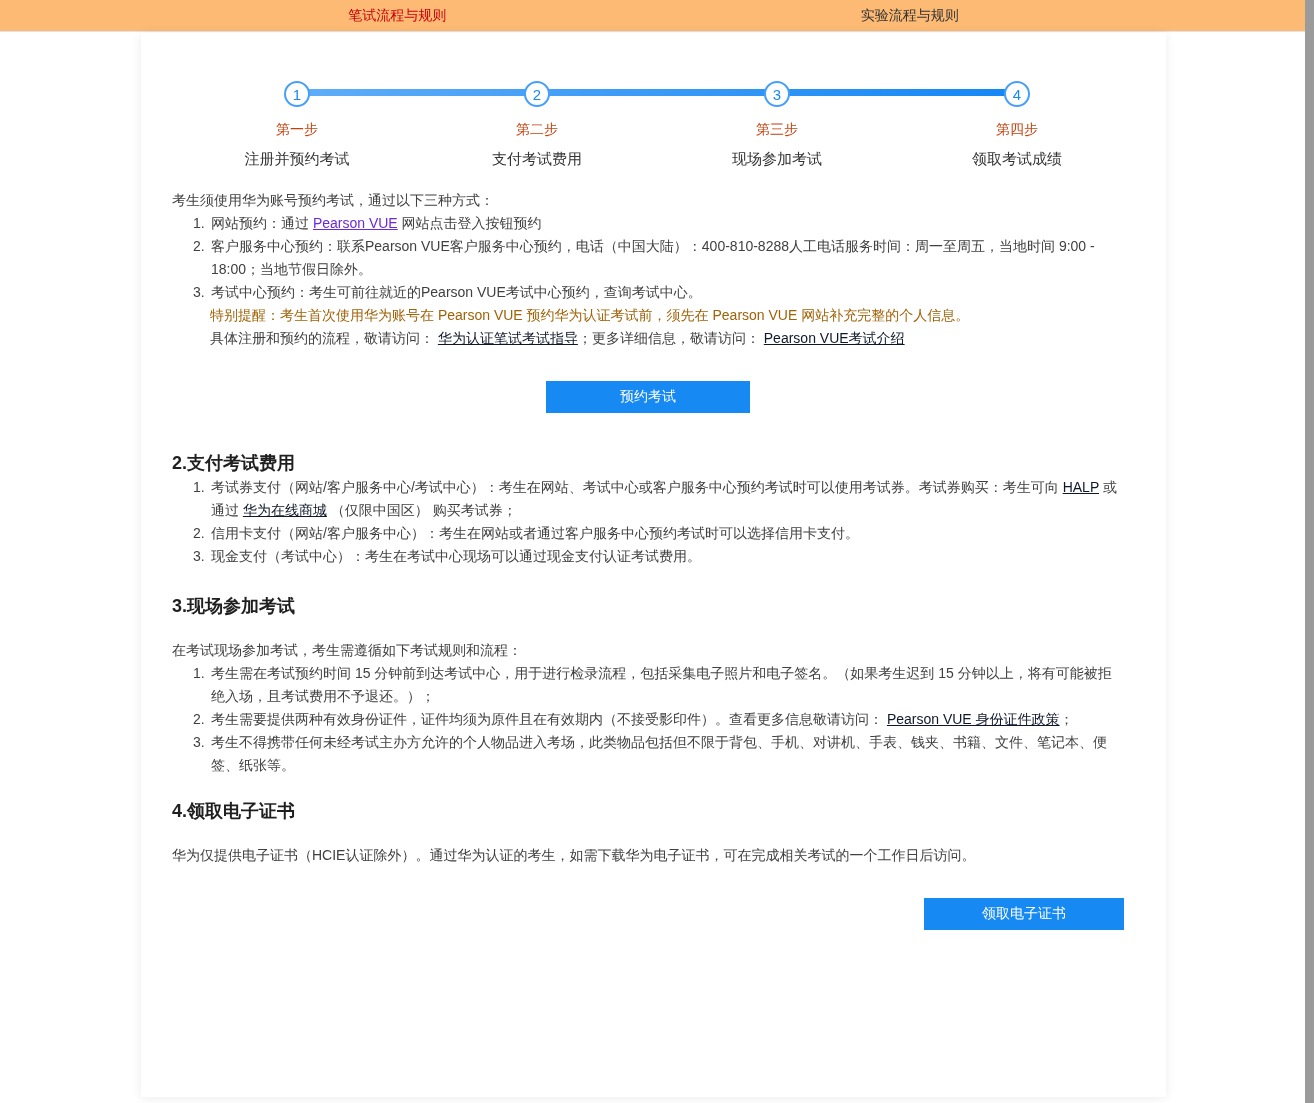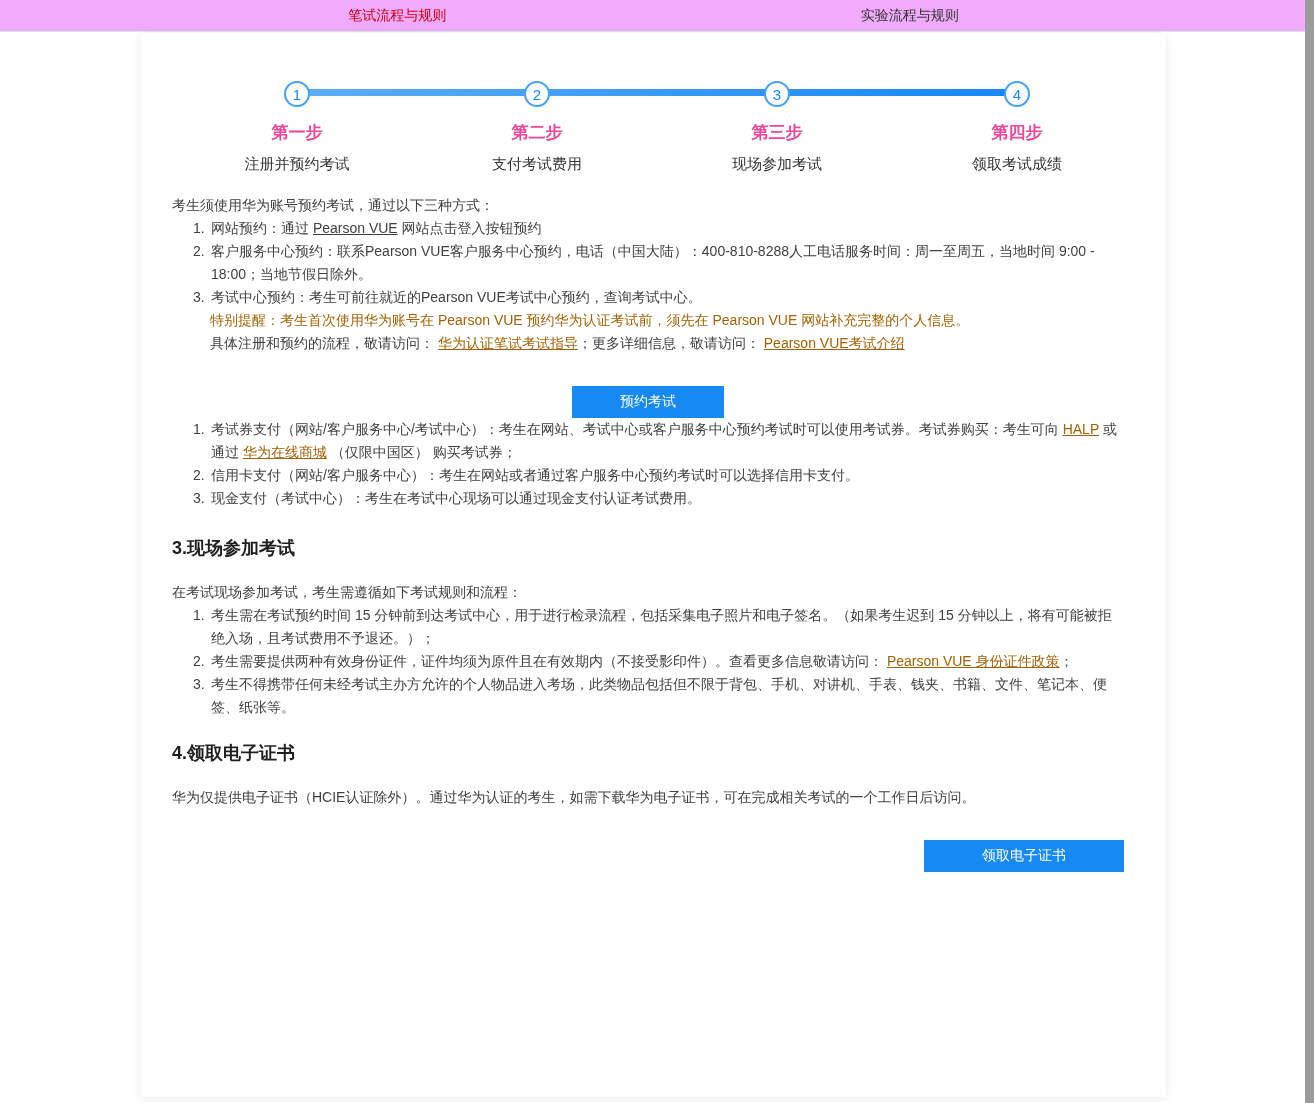--- a/index.html
+++ b/index.html
@@ -6,21 +6,21 @@
   html,body { width:1314px; height:1103px; }
   body {
     position: relative;
     background: #ffffff;
     font-family: "Liberation Sans", "DejaVu Sans", sans-serif;
     overflow: hidden;
   }
   
   .tabbar {
     position: absolute; top:0; left:0; right:9px; height:32px;
-    background:#f0abfc; border-bottom:1px solid #e2e3e5;
+    background:#fdba74; border-bottom:1px solid #e2e3e5;
   }
   .tabbar-inner { width:1025px; margin-left:141px; height:100%; display:flex; }
   .tab {
     flex:1; display:flex; align-items:center; justify-content:center;
     font-size:14px; color:#333; cursor:pointer;
   }
   .tab.active { color:#c7000b; }
   
   .scrollbar {
     position:absolute; top:0; right:0; width:9px; height:1103px;
@@ -38,49 +38,49 @@
     position:absolute; top:56px; left:156px; width:720px; height:7px;
     border-radius:4px; background:linear-gradient(90deg,#5fadf9,#1487f5);
   }
   .steps { position:relative; display:flex; padding:0 29px 0 36px; }
   .step { width:240px; display:flex; flex-direction:column; align-items:center; }
   .step-circle {
     width:26px; height:26px; border:2px solid #46a0f8; border-radius:50%;
     background:#fff; color:#1789f3; font-size:15px;
     display:flex; align-items:center; justify-content:center; z-index:1;
   }
-  .step-label { margin-top:14px; font-size:17px; color:#ec4899;font-weight:bold; }
+  .step-label { margin-top:14px; font-size:14px; color:#c2410c; }
   .step-title { margin-top:11px; font-size:15px; color:#333; }
   
   .content { padding:0 42px 0 31px; color:#404040; font-size:14px; }
   .sec-heading {
     font-size:18px; font-weight:bold; color:#1f1f1f; line-height:25px;
   }
   .sec-1 .sec-heading { margin-top:52px; }
   .sec-2 .sec-heading { margin-top:38px; }
   .sec-3 .sec-heading { margin-top:26px; }
   .sec-4 .sec-heading { margin-top:22px; }
   .intro { margin-top:20px; line-height:23px; }
   .olist { margin-left:21px; }
   .olist .li { display:flex; line-height:23px; }
   .li-num { flex:none; width:18px; }
   .li-body { flex:1; }
   .note-line { margin-left:38px; line-height:23px; }
   .seg-red { color:#a16207; }
-  a.link-blue { color:#404040; text-decoration:underline; cursor:pointer; }
-  a.link-red  { color:#a16207; text-decoration:underline; cursor:pointer; }
+  a.link-blue { color:#6d28d9; text-decoration:underline; cursor:pointer; }
+  a.link-red  { color:#0f172a; text-decoration:underline; cursor:pointer; }
   .btn-row { display:flex; justify-content:center; }
   .btn-row.first  { margin-top:31px; }
   .btn-row.second { margin-top:31px;justify-content:flex-end; }
   .btn {
     height:32px; background:#1789f3; color:#fff; border:none;
     font-size:14px; display:flex; align-items:center; justify-content:center;
     cursor:pointer; font-family:inherit;
   }
-  .btn.book { width:152px; }
+  .btn.book { width:204px; }
   .btn.cert { width:200px; }
 </style>
 </head>
 <body>
 
 <div class="tabbar">
   <div class="tabbar-inner">
     <div class="tab active">笔试流程与规则</div>
     <div class="tab">实验流程与规则</div>
   </div>
@@ -135,20 +135,21 @@
         </div>
       </div>
       <div class="note-line"><span class="seg-red">特别提醒：考生首次使用华为账号在 Pearson VUE 预约华为认证考试前，须先在 Pearson VUE 网站补充完整的个人信息。</span></div>
       <div class="note-line"><span>具体注册和预约的流程，敬请访问： </span><a class="link-red">华为认证笔试考试指导</a><span>；更多详细信息，敬请访问： </span><a class="link-red">Pearson VUE考试介绍</a></div>
       <div class="btn-row first">
         <button class="btn book">预约考试</button>
       </div>
     </div>
 
     <div class="sec-2">
+      <div class="sec-heading">2.支付考试费用</div>
       <div class="olist">
         <div class="li">
           <span class="li-num">1.</span>
           <span class="li-body"><span>考试券支付（网站/客户服务中心/考试中心）：考生在网站、考试中心或客户服务中心预约考试时可以使用考试券。考试券购买：考生可向 </span><a class="link-red">HALP</a><span> 或通过 </span><a class="link-red">华为在线商城</a><span> （仅限中国区） 购买考试券；</span></span>
         </div>
         <div class="li">
           <span class="li-num">2.</span>
           <span class="li-body"><span>信用卡支付（网站/客户服务中心）：考生在网站或者通过客户服务中心预约考试时可以选择信用卡支付。</span></span>
         </div>
         <div class="li">

